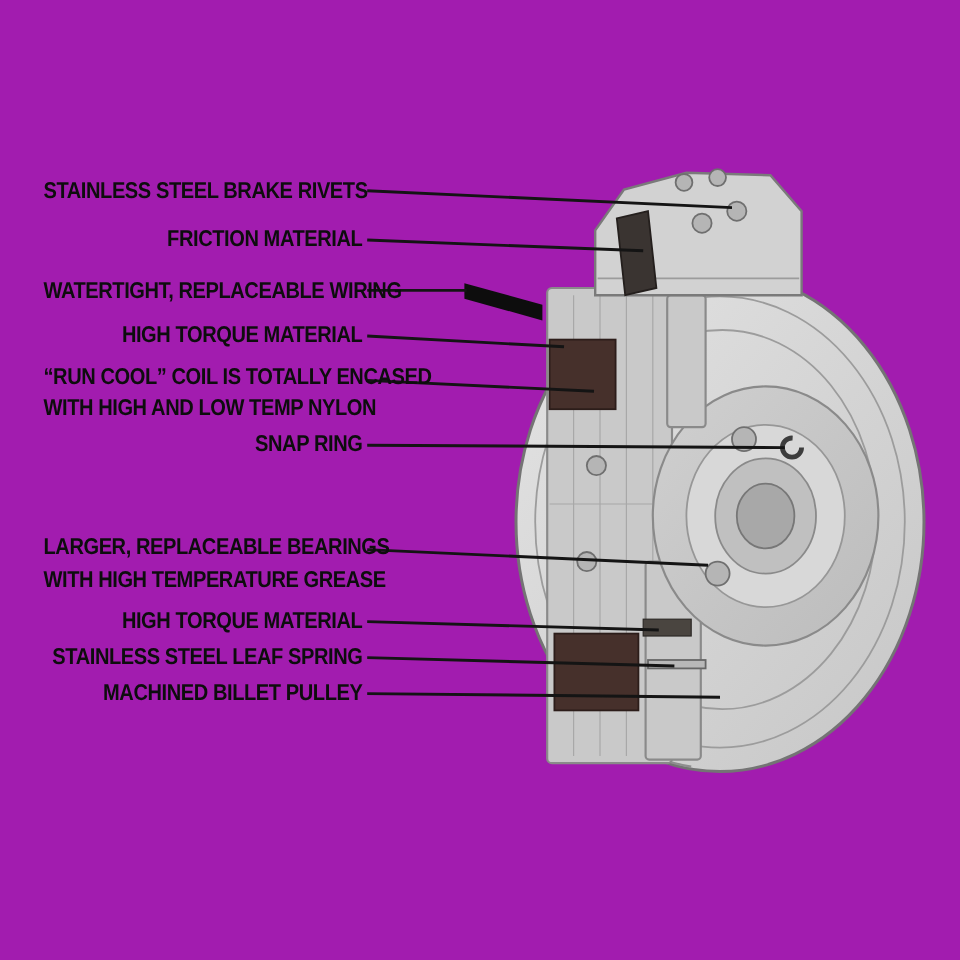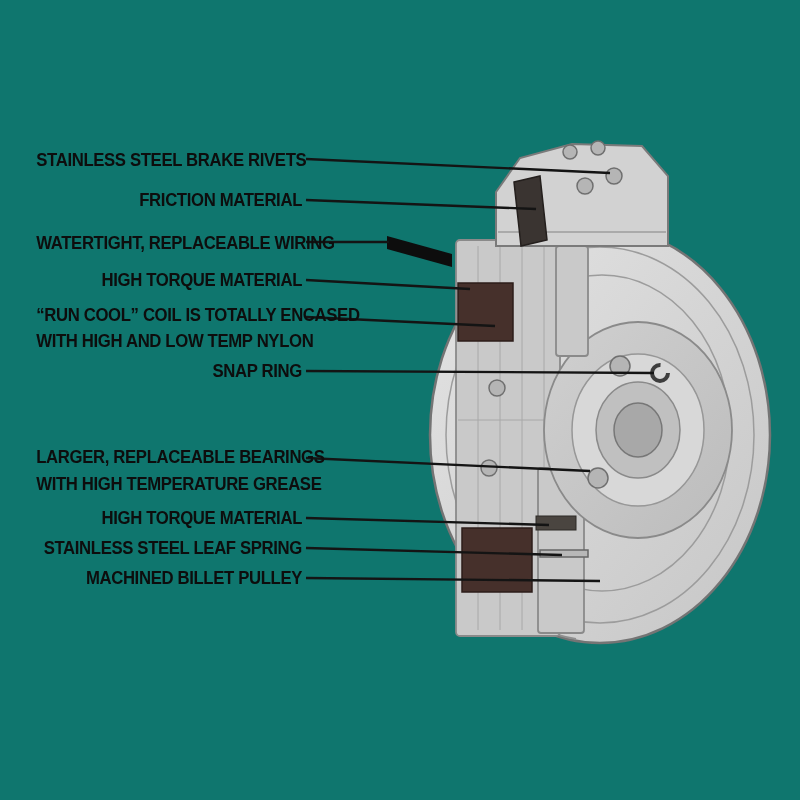--- a/index.html
+++ b/index.html
@@ -1,21 +1,21 @@
 <!DOCTYPE html>
 <html><head>
 <meta charset="utf-8">
 <title>Diagram</title>
 <style>
   html, body { margin: 0; padding: 0; background: #ffffff; }
   #canvas {
     position: relative;
     width: 800px;
     height: 800px;
-    background: #0f766e;
+    background: #a21caf;
     overflow: hidden;
     font-family: "Liberation Sans", sans-serif;
   }
   #art {
     position: absolute;
     left: 0; top: 0;
   }
   .callout {
     position: absolute;
     left: 0;

